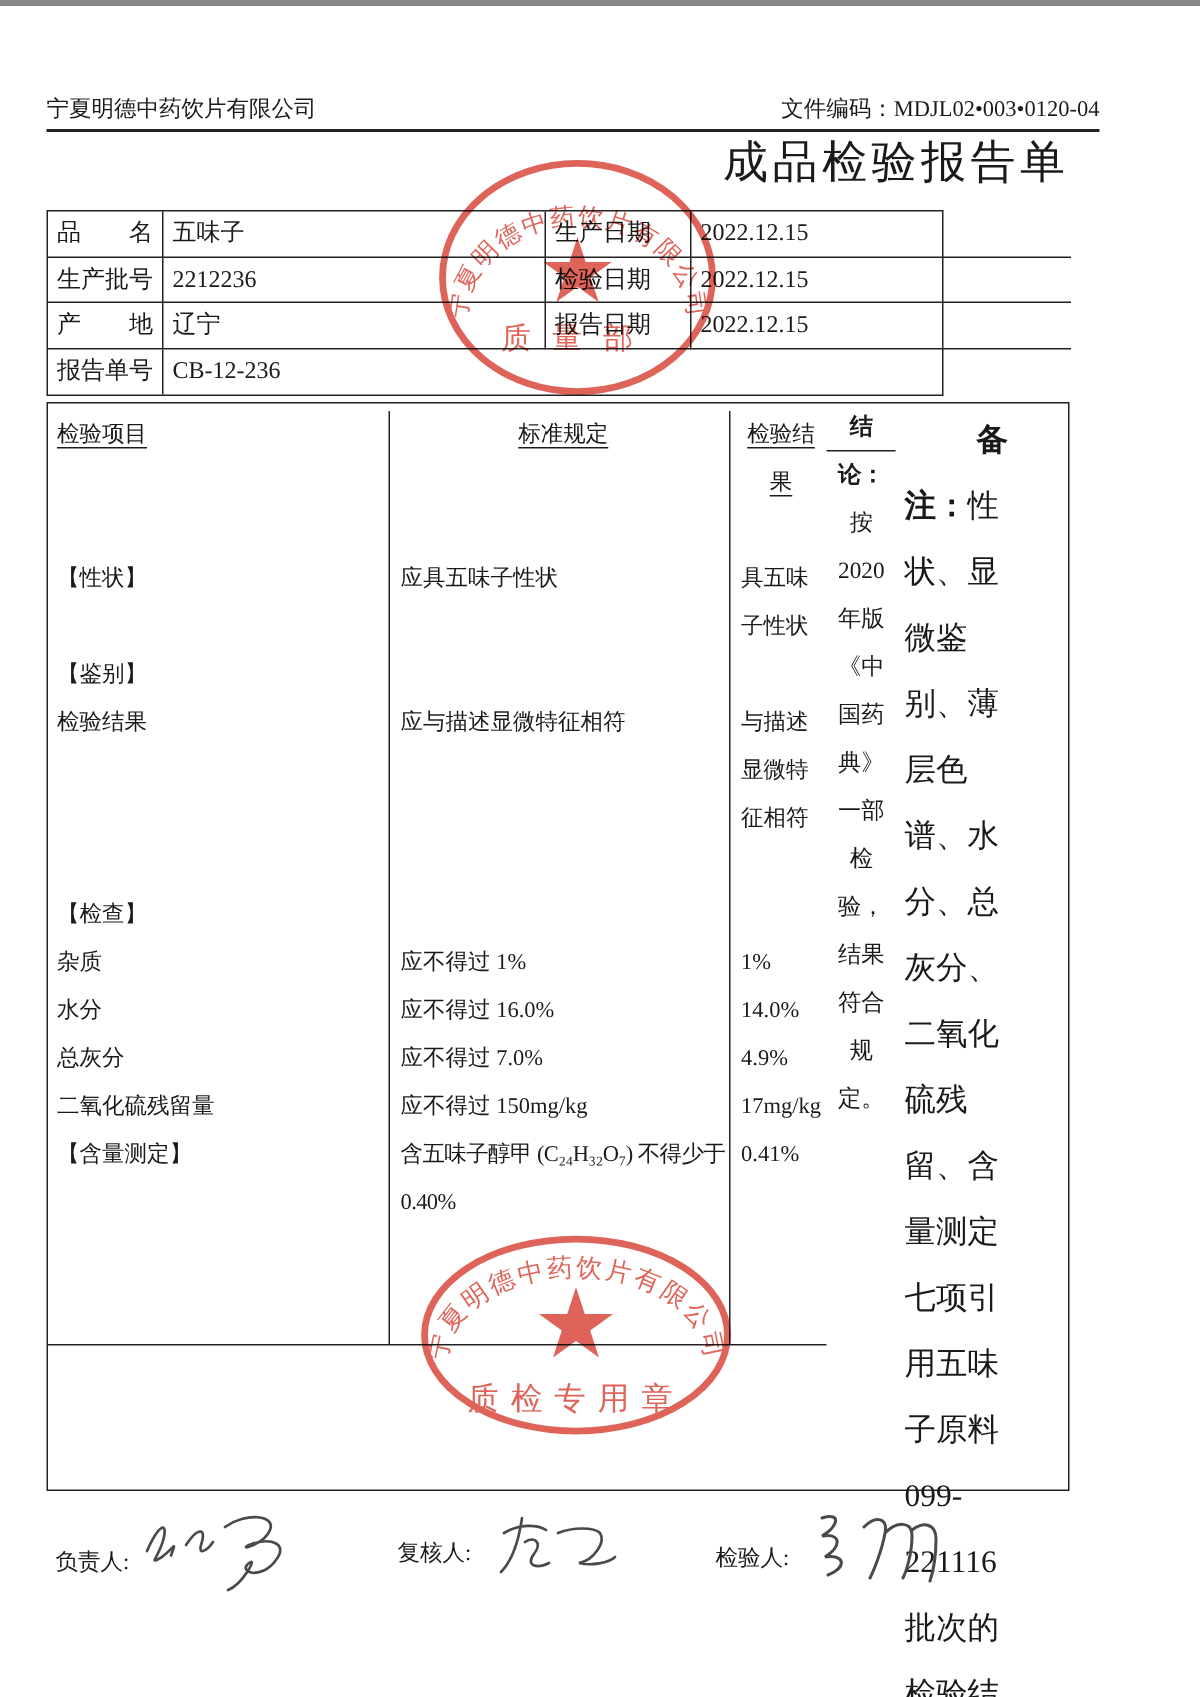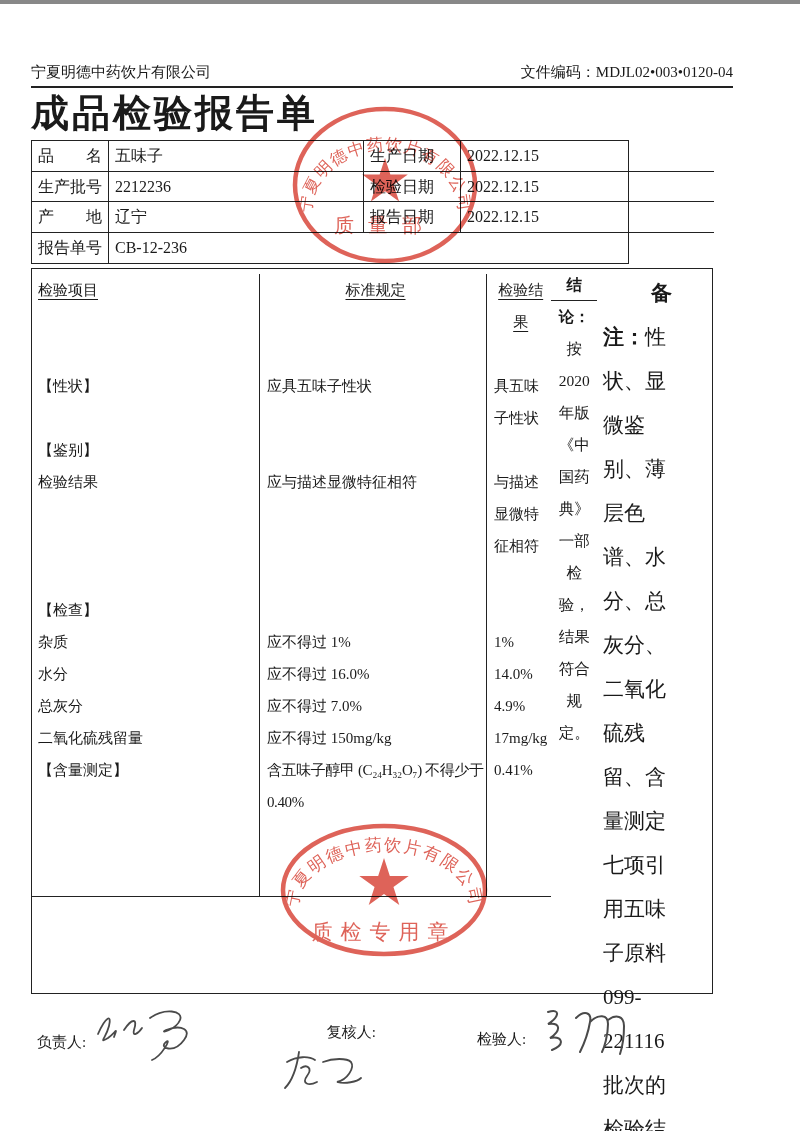--- a/index.html
+++ b/index.html
@@ -5,22 +5,22 @@
   html,body{margin:0;padding:0;background:#888;}
   .page{
     position:relative;width:800px;height:1131px;background:#ffffff;
     margin:4px auto;overflow:hidden;
     font-family:"Liberation Serif","DejaVu Serif",serif;color:#1a1a1a;
   }
   
   .hdr{position:absolute;left:31px;top:52px;width:702px;height:26px;
        display:flex;justify-content:space-between;align-items:flex-end;
        font-size:15px;border-bottom:2px solid #222;padding-bottom:4px;}
-  .doc-title{position:absolute;left:31px;top:84px;width:682px;text-align:left;
-       font-size:38px;font-weight:bold;letter-spacing:3px;}
+  .doc-title{position:absolute;left:31px;top:84px;width:682px;text-align:right;
+       font-size:30px;font-weight:normal;letter-spacing:3px;}
   
   .info{position:absolute;left:31px;top:136px;width:598px;
         border:1.6px solid #222;box-sizing:border-box;
         display:grid;grid-template-columns:77px 255px 97px 253px;
         font-size:16px;}
   .info .cell{border-right:1.6px solid #222;border-bottom:1.6px solid #222;
         height:30.5px;line-height:30.5px;box-sizing:border-box;padding:0 6px;
         overflow:hidden;white-space:nowrap;}
   .info .lab{text-align:justify;text-align-last:justify;}
   .info .last-col{border-right:none;}
@@ -182,21 +182,21 @@
     <div class="sigblock" style="left:6px;">
       <span class="siglabel">负责人:</span>
       <svg class="sigart" width="115" height="58" viewBox="0 0 115 58">
         <g fill="none" stroke="#4a4a4a" stroke-width="1.8" stroke-linecap="round">
           <path d="M6,30 C14,12 20,10 17,22 C14,34 6,40 16,34 C24,28 26,22 22,33"></path>
           <path d="M32,26 C40,14 46,14 42,26 C40,33 46,30 50,24"></path>
           <path d="M58,14 C72,4 92,6 88,16 C84,26 66,30 74,26 C90,20 100,26 92,36 C82,50 66,44 74,38 C80,33 70,52 60,56"></path>
         </g>
       </svg>
     </div>
-    <div class="sigblock" style="left:234px;flex-direction:column;">
+    <div class="sigblock" style="left:234px;">
       <span class="siglabel">复核人:</span>
       <svg class="sigart" width="105" height="52" viewBox="0 0 105 52">
         <g fill="none" stroke="#4a4a4a" stroke-width="1.8" stroke-linecap="round">
           <path d="M28,8 C26,22 22,36 14,44 M16,18 C26,12 38,12 44,16"></path>
           <path d="M30,24 C36,20 42,24 36,32 C30,40 38,42 46,38"></path>
           <path d="M52,18 C62,14 76,14 80,18 C84,24 76,36 66,38 C74,40 86,38 90,34"></path>
         </g>
       </svg>
     </div>
     <div class="sigblock" style="left:446px;">

